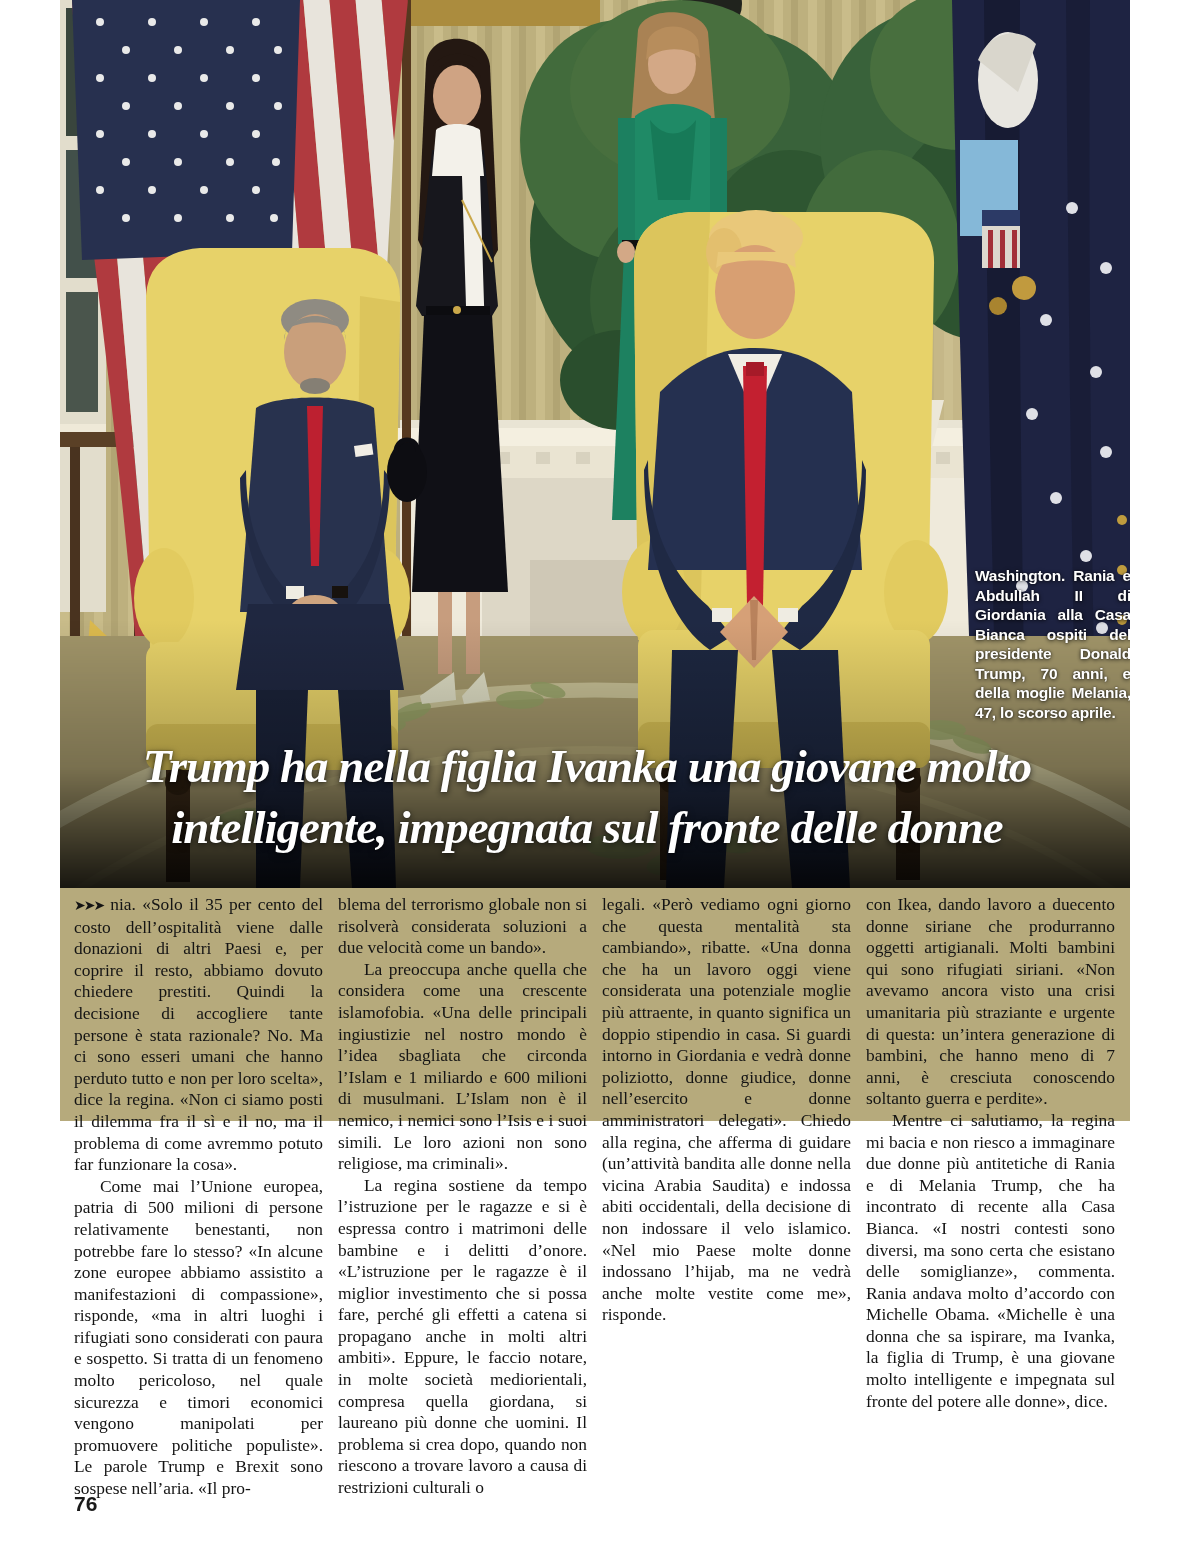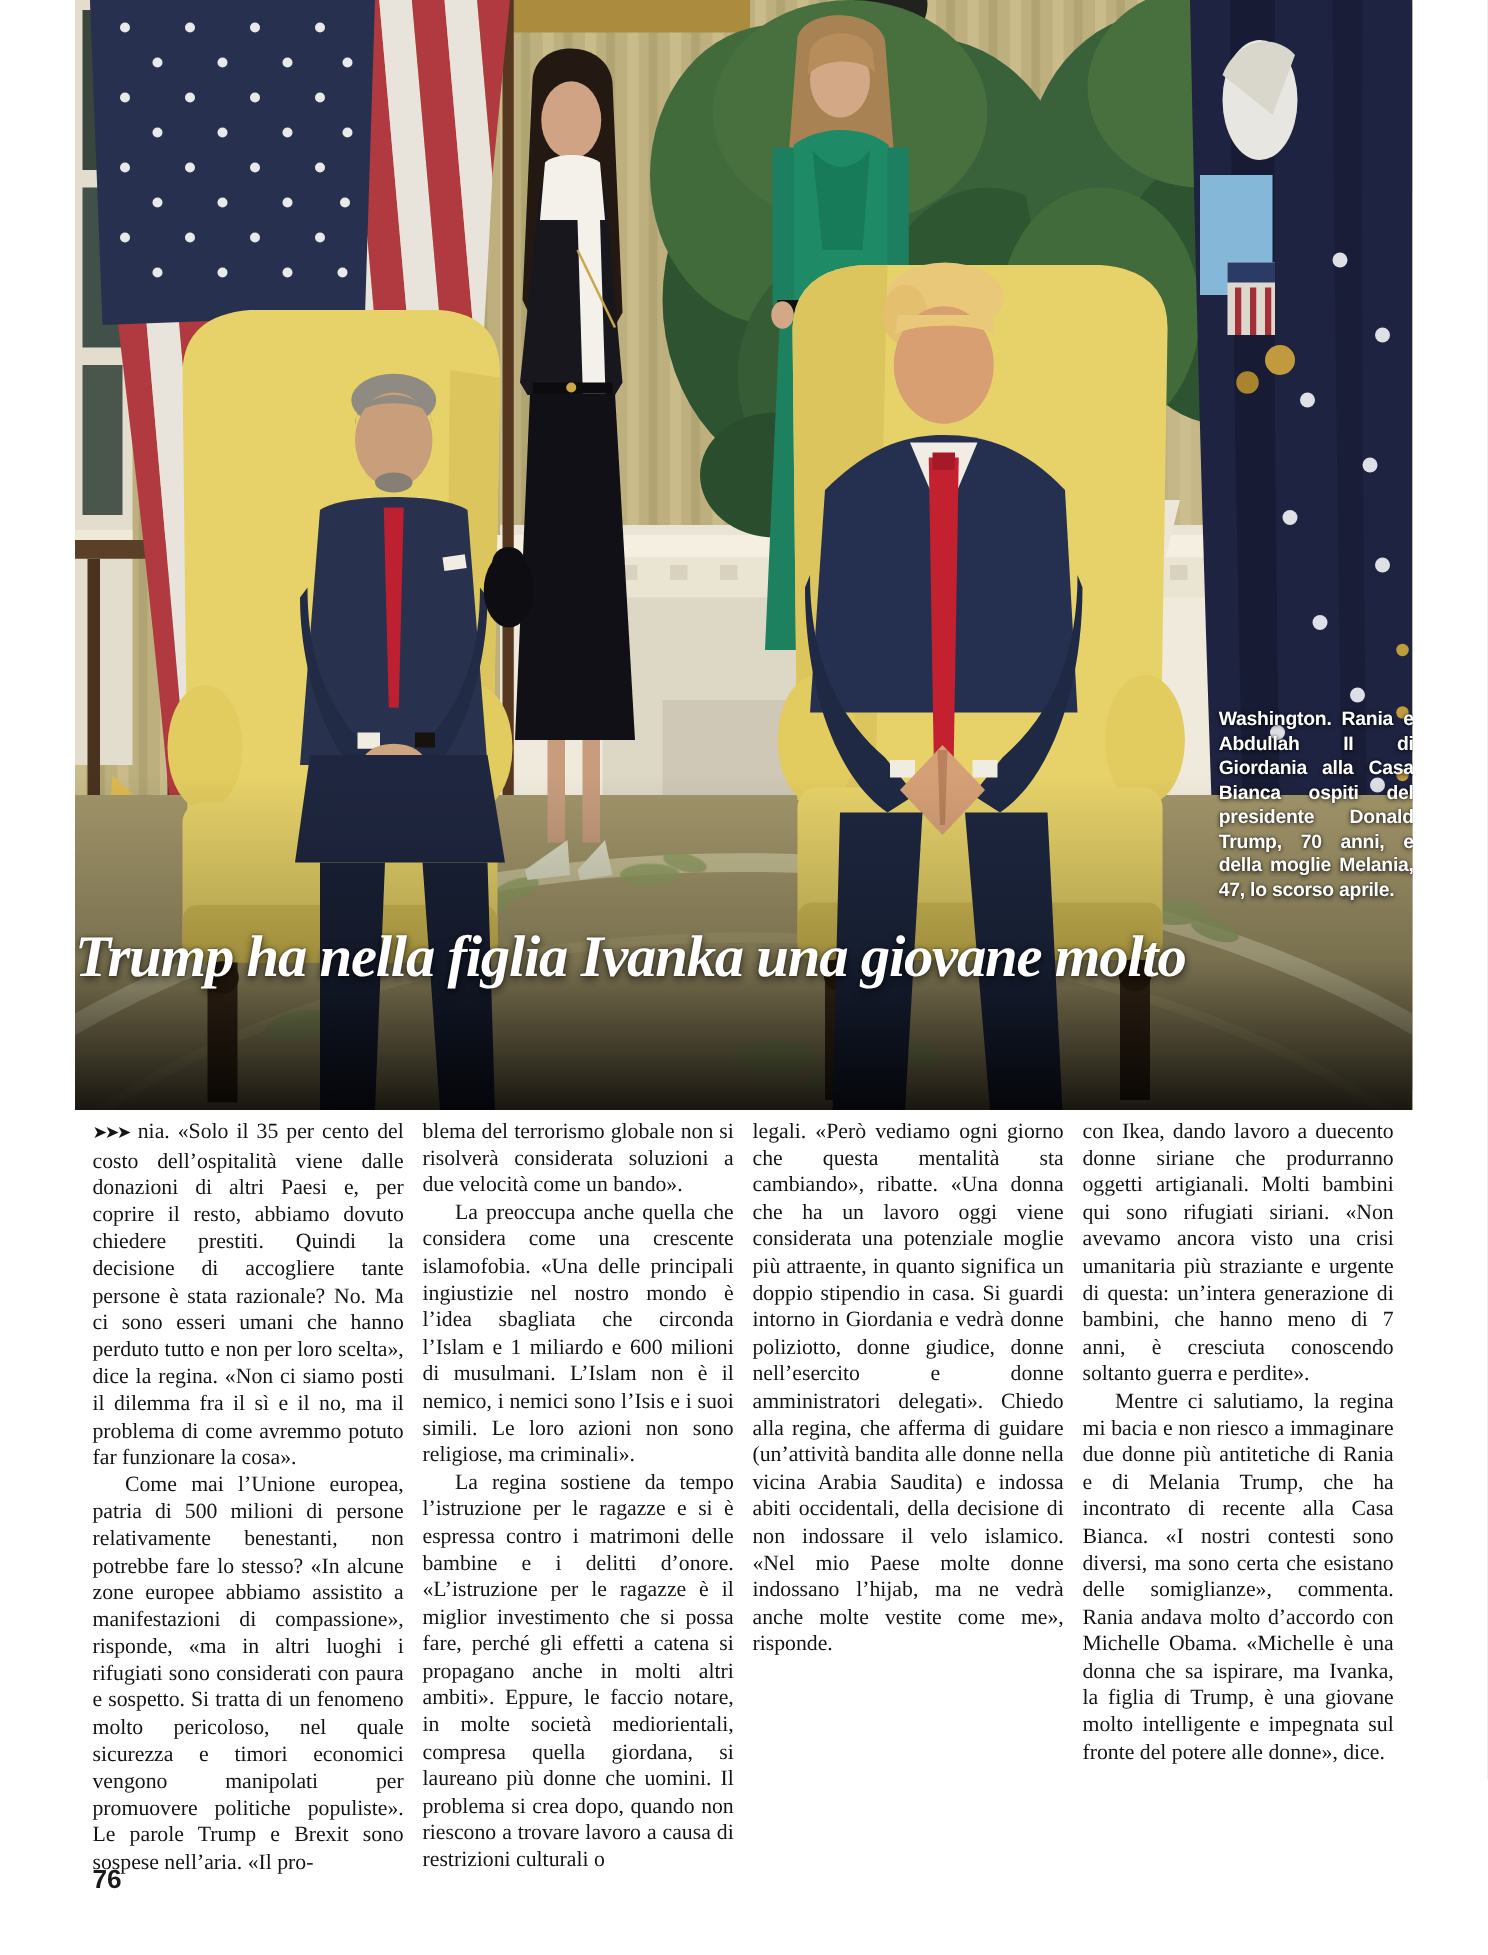--- a/index.html
+++ b/index.html
@@ -1,27 +1,27 @@
 <!DOCTYPE html>
 <html lang="it"><head>
 <meta charset="utf-8">
 <style>
   html,body{margin:0;padding:0;background:#ffffff;}
   .page{position:relative;width:1190px;height:1564px;background:#ffffff;overflow:hidden;
         font-family:"Liberation Serif","DejaVu Serif",serif;}
   
-  .photo{position:absolute;left:60px;top:0;width:1070px;height:888px;overflow:hidden;background:#b6aa7c;}
+  .photo{position:absolute;left:60px;top:0;width:1070px;height:1121px;overflow:hidden;background:#b6aa7c;}
   .photo svg{display:block;}
   .photo-caption{
       position:absolute;left:915px;top:566px;width:156px;
       font-family:"Liberation Sans","DejaVu Sans",sans-serif;
       font-weight:bold;font-size:15.5px;line-height:19.5px;color:#ffffff;
       text-align:justify;letter-spacing:-0.2px;
       text-shadow:0 1px 4px rgba(0,0,0,.75),0 0 2px rgba(0,0,0,.6);}
-  .headline{position:absolute;left:0;right:16px;top:736px;text-align:left;color:#ffffff;
+  .headline{position:absolute;left:0;right:16px;top:736px;text-align:center;color:#ffffff;
       font-style:italic;font-weight:700;font-size:47px;line-height:61px;
       letter-spacing:-1px;
       text-shadow:0 2px 7px rgba(0,0,0,.65),0 0 2px rgba(0,0,0,.5);}
   .headline div{white-space:nowrap;}
   
   .article{position:absolute;left:74px;top:894px;width:1066px;display:flex;gap:15px;
       color:#141414;}
   .col{width:249px;font-size:17.4px;line-height:21.6px;text-align:justify;
       hyphens:auto;-webkit-hyphens:auto;}
   .col p{margin:0;}
@@ -350,20 +350,21 @@
         <polygon points="402,696 424,672 430,700 404,704" fill="#dcdbc2"></polygon>
       </g>
 
       <rect x="0" y="620" width="1070" height="268" fill="url(#vig)"></rect>
     </svg>
 
     <div class="photo-caption">Washington. Rania e Abdullah II di Giordania alla Casa Bianca ospiti del presidente Donald Trump, 70 anni, e della moglie Melania, 47, lo scorso aprile.</div>
 
     <div class="headline">
       <div>Trump ha nella figlia Ivanka una giovane molto</div>
+      <div>intelligente, impegnata sul fronte delle donne</div>
     </div>
   </div>
 
   <div class="article" lang="it">
     <div class="col">
       <p class="para"><span class="arrows">➤➤➤</span><span>nia. «Solo il 35 per cento del costo dell’ospitalità viene dalle donazioni di altri Paesi e, per coprire il resto, abbiamo dovuto chiedere prestiti. Quindi la decisione di accogliere tante persone è stata razionale? No. Ma ci sono esseri umani che hanno perduto tutto e non per loro scelta», dice la regina. «Non ci siamo posti il dilemma fra il sì e il no, ma il problema di come avremmo potuto far funzionare la cosa».</span></p>
       <p class="indent">Come mai l’Unione europea, patria di 500 milioni di persone relativamente benestanti, non potrebbe fare lo stesso? «In alcune zone europee abbiamo assistito a manifestazioni di compassione», risponde, «ma in altri luoghi i rifugiati sono considerati con paura e sospetto. Si tratta di un fenomeno molto pericoloso, nel quale sicurezza e timori economici vengono manipolati per promuovere politiche populiste». Le parole Trump e Brexit sono sospese nell’aria. «Il pro-</p>
     </div>
     <div class="col">
       <p>blema del terrorismo globale non si risolverà considerata soluzioni a due velocità come un bando».</p>

